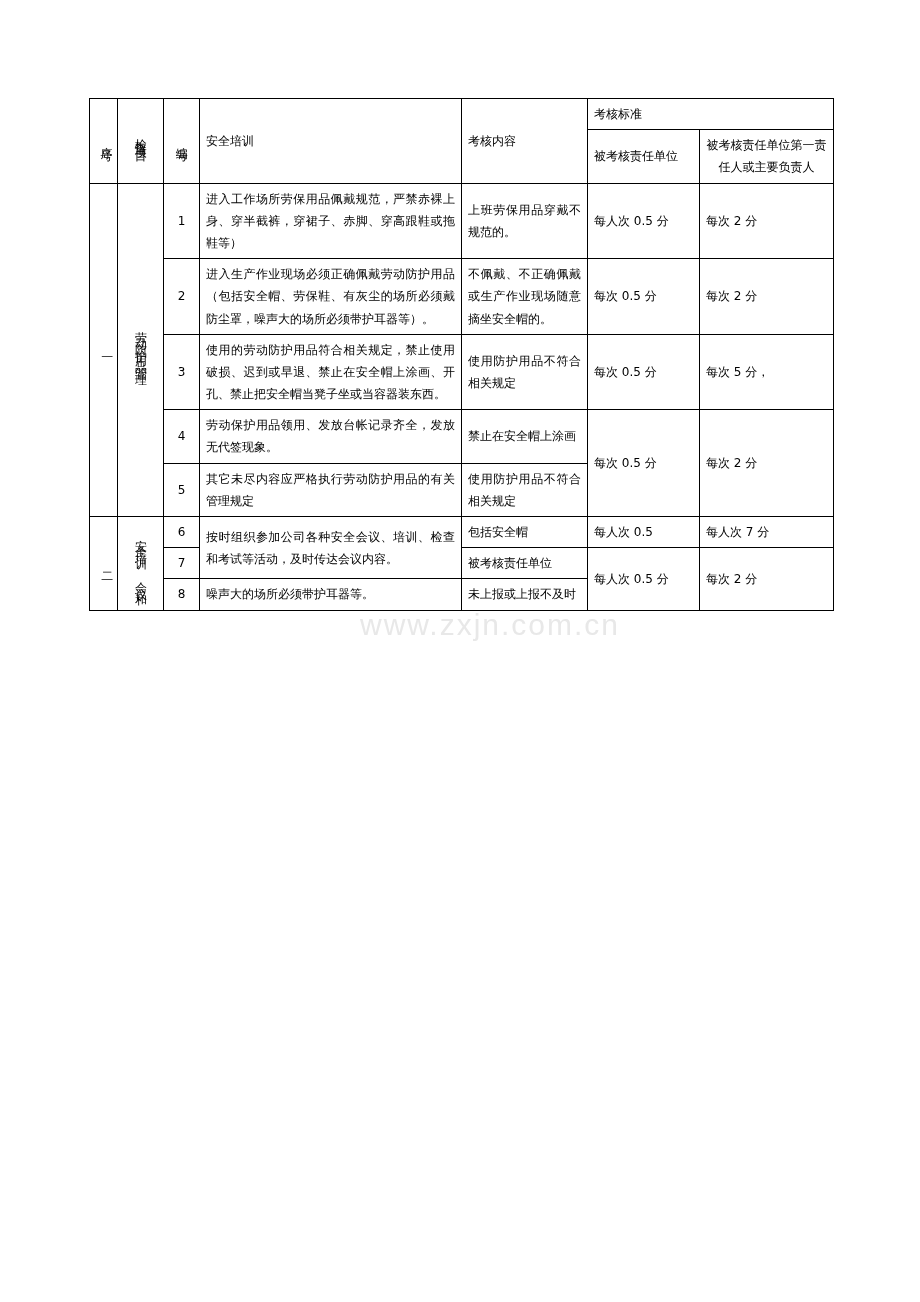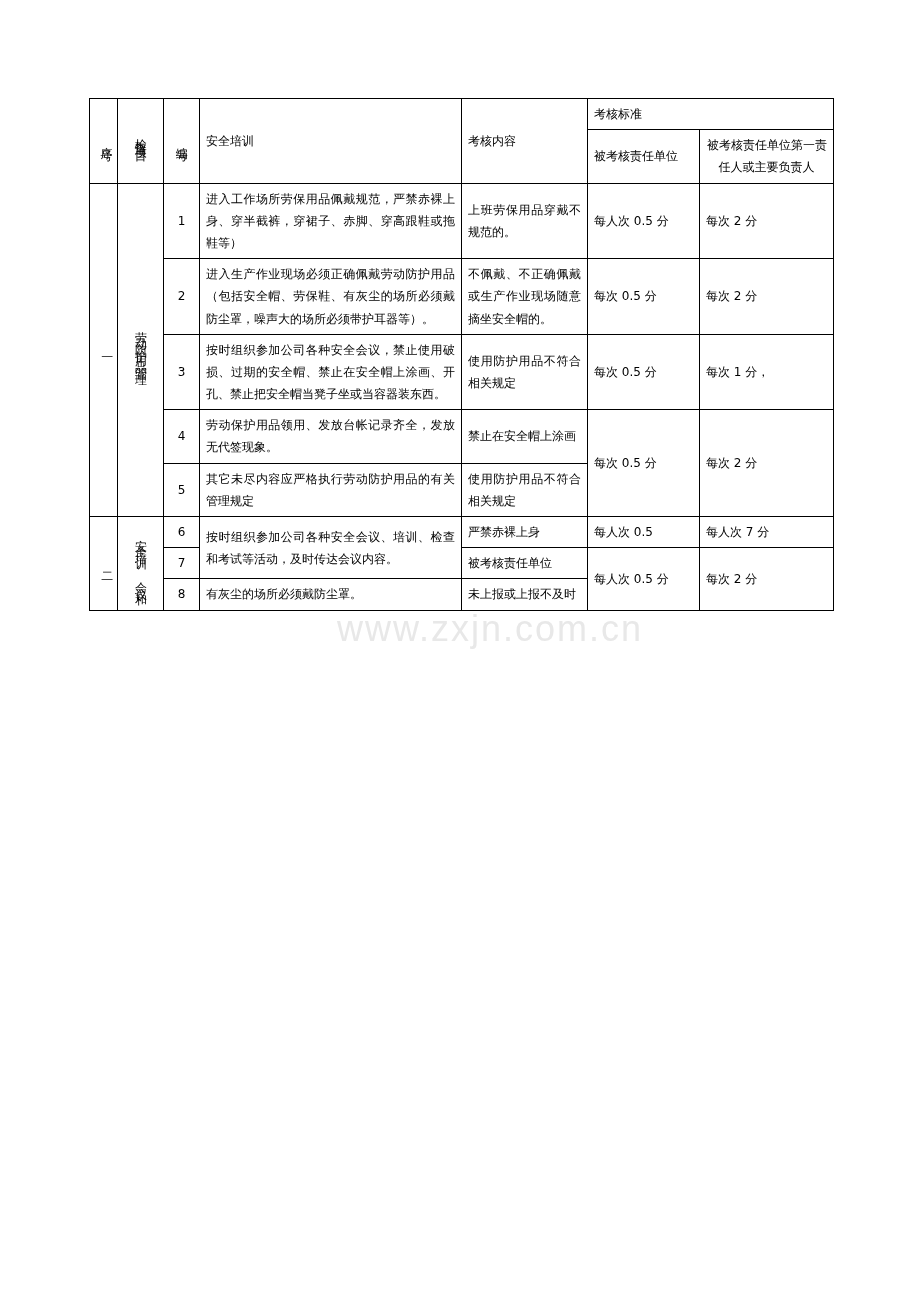--- a/index.html
+++ b/index.html
@@ -19,21 +19,21 @@
     left: 0; top: 0;
     width: 920px;
     height: 1302px;
   }
   .watermark {
     position: absolute;
     left: 210px;
     top: 608px;
     width: 560px;
     text-align: center;
-    font-size: 36px;
+    font-size: 30px;
     color: #e8e8e8;
     letter-spacing: 2px;
     font-family: "Liberation Sans", sans-serif;
     pointer-events: none;
     user-select: none;
     z-index: 5;
   }
   table.doc {
     position: absolute;
     left: 89px;
@@ -74,21 +74,21 @@
   td.head {
     text-align: left;
   }
   .cell-text {
     display: block;
     white-space: pre-line;
     text-align: justify;
     text-align-last: left;
   }
   .cell-text.ctr {
-    text-align: right;
+    text-align: center;
     text-align-last: center;
   }
   .item-label {
     display: inline-block;
     writing-mode: vertical-rl;
     text-orientation: upright;
     letter-spacing: 6px;
     line-height: 1.9;
     white-space: pre-line;
   }
@@ -195,30 +195,30 @@
         <td>
           <span class="cell-text">每次 2 分</span>
         </td>
       </tr>
 
       <tr>
         <td class="num-cell">
           <span>3</span>
         </td>
         <td>
-          <span class="cell-text">按时组织参加公司各种安全会议，禁止使用破损、过期的安全帽、禁止在安全帽上涂画、开孔、禁止把安全帽当凳子坐或当容器装东西。</span>
+          <span class="cell-text">使用的劳动防护用品符合相关规定，禁止使用破损、迟到或早退、禁止在安全帽上涂画、开孔、禁止把安全帽当凳子坐或当容器装东西。</span>
         </td>
         <td>
           <span class="cell-text">使用防护用品不符合相关规定</span>
         </td>
         <td>
           <span class="cell-text">每次 0.5 分</span>
         </td>
         <td>
-          <span class="cell-text">每次 1 分，</span>
+          <span class="cell-text">每次 5 分，</span>
         </td>
       </tr>
 
       <tr>
         <td class="num-cell">
           <span>4</span>
         </td>
         <td>
           <span class="cell-text">劳动保护用品领用、发放台帐记录齐全，发放无代签现象。</span>
         </td>
@@ -252,21 +252,21 @@
         <td class="item-cell" rowspan="3">
           <span class="item-label">安全培训、会议和</span>
         </td>
         <td class="num-cell">
           <span>6</span>
         </td>
         <td rowspan="2">
           <span class="cell-text">按时组织参加公司各种安全会议、培训、检查和考试等活动，及时传达会议内容。</span>
         </td>
         <td>
-          <span class="cell-text">严禁赤裸上身</span>
+          <span class="cell-text">包括安全帽</span>
         </td>
         <td>
           <span class="cell-text">每人次 0.5</span>
         </td>
         <td>
           <span class="cell-text">每人次 7 分</span>
         </td>
       </tr>
 
       <tr>
@@ -282,21 +282,21 @@
         <td rowspan="2">
           <span class="cell-text">每次 2 分</span>
         </td>
       </tr>
 
       <tr>
         <td class="num-cell">
           <span>8</span>
         </td>
         <td>
-          <span class="cell-text">有灰尘的场所必须戴防尘罩。</span>
+          <span class="cell-text">噪声大的场所必须带护耳器等。</span>
         </td>
         <td>
           <span class="cell-text">未上报或上报不及时</span>
         </td>
       </tr>
     </tbody>
   </table>
 
 </div>
 

